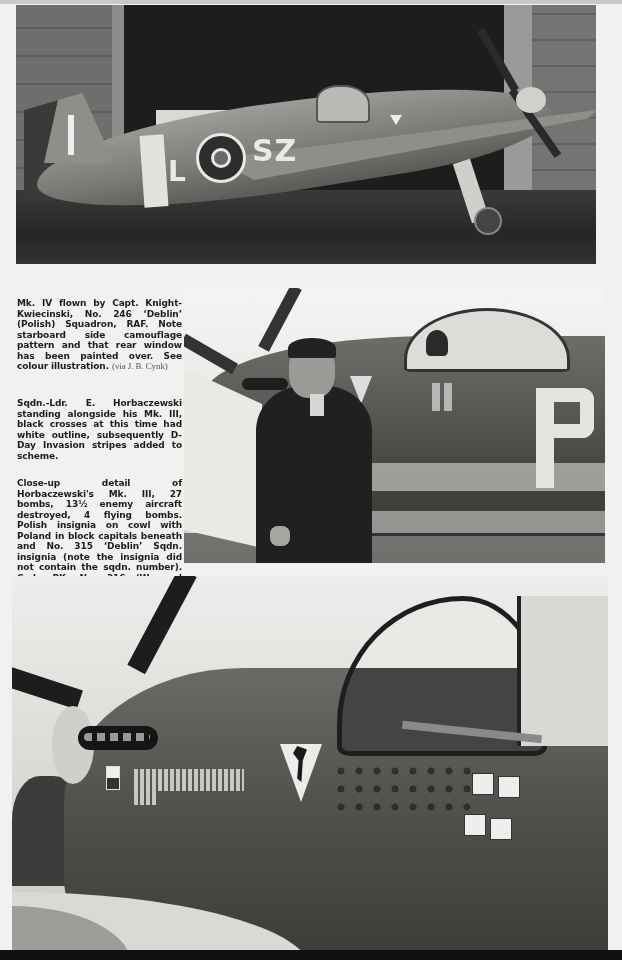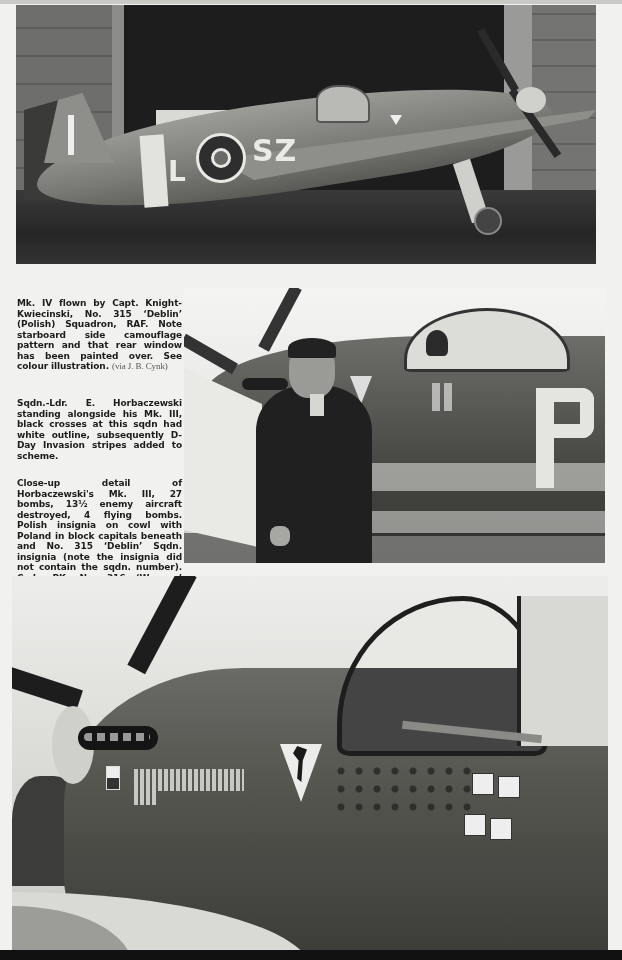--- a/index.html
+++ b/index.html
@@ -150,25 +150,25 @@
   <div class="abs spinner"></div>
   <div class="abs gear-leg"></div>
   <div class="abs wheel"></div>
   <div class="abs roundel"></div>
   <div class="abs code-left">L</div>
   <div class="abs code-right">SZ</div>
   <div class="abs badge"></div>
 </div>
 
 <p class="caption" id="caption-1">
-  <span>Mk. IV flown by Capt. Knight-Kwiecinski, No. 315 ‘Deblin’ (Polish) Squadron, RAF. Note starboard side camouflage pattern and that rear window has been painted over. See colour illustration.</span>
+  <span>Mk. IV flown by Capt. Knight-Kwiecinski, No. 246 ‘Deblin’ (Polish) Squadron, RAF. Note starboard side camouflage pattern and that rear window has been painted over. See colour illustration.</span>
   <span class="credit">(via J. B. Cynk)</span>
 </p>
 <p class="caption" id="caption-2">
-  <span>Sqdn.-Ldr. E. Horbaczewski standing alongside his Mk. III, black crosses at this sqdn had white outline, subsequently D-Day Invasion stripes added to scheme.</span>
+  <span>Sqdn.-Ldr. E. Horbaczewski standing alongside his Mk. III, black crosses at this time had white outline, subsequently D-Day Invasion stripes added to scheme.</span>
 </p>
 <p class="caption" id="caption-3">
   <span>Close-up detail of Horbaczewski's Mk. III, 27 bombs, 13½ enemy aircraft destroyed, 4 flying bombs. Polish insignia on cowl with Poland in block capitals beneath and No. 315 ‘Deblin’ Sqdn. insignia (note the insignia did not contain the sqdn. number). Code PK- No. 316 ‘Warsaw’ Sqdn., though at the time the photographs were taken Horbaczewski was OC No. 315 Sqdn., hence the insignia.</span>
 </p>
 
 <div class="photo" id="photo-mid">
   <div class="abs fuselage"></div>
   <div class="abs stripes"></div>
   <div class="abs nose-white"></div>
   <div class="abs prop-top"></div>

